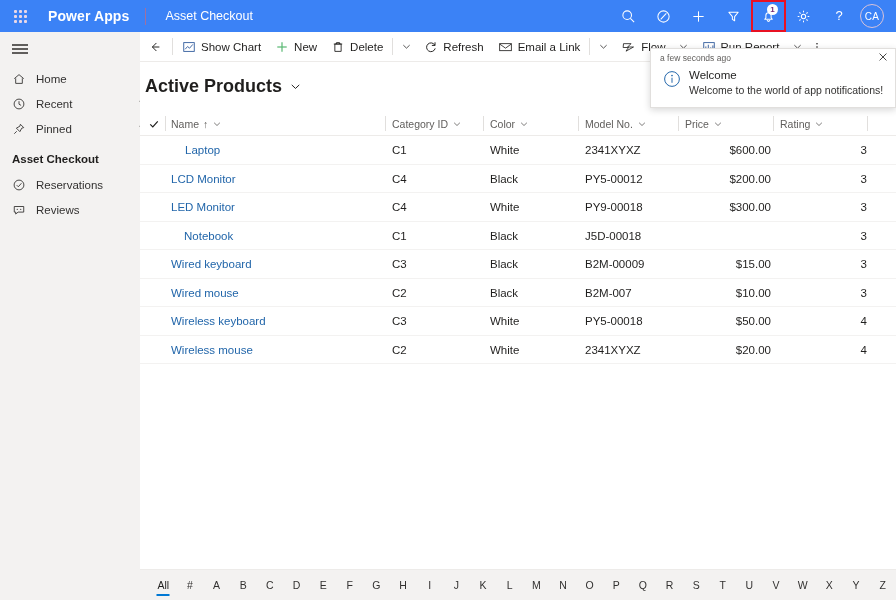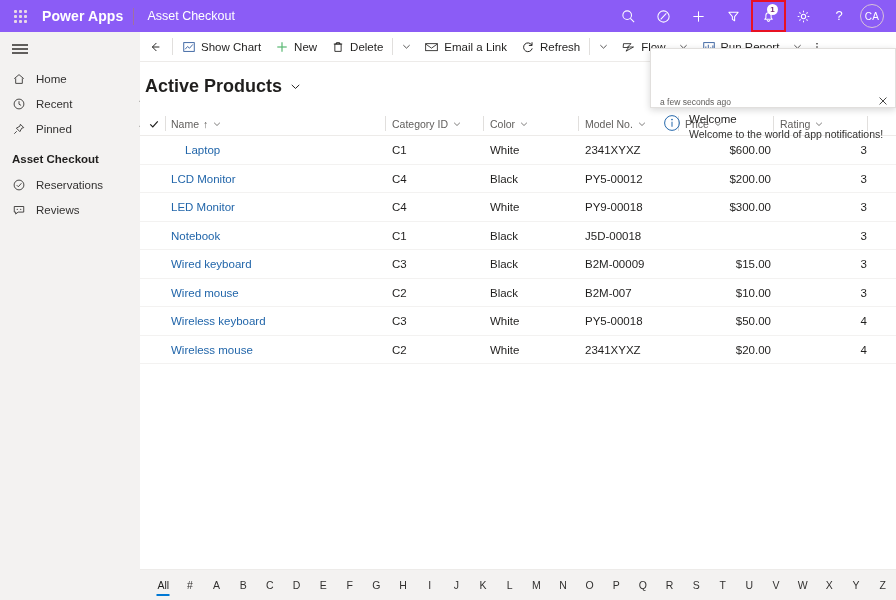--- a/index.html
+++ b/index.html
@@ -7,21 +7,21 @@
     width: 896px; height: 600px;
     font-family: "Liberation Sans", sans-serif;
     background: #ffffff;
     overflow: hidden;
   }
   #app { position: relative; width: 896px; height: 600px; }
 
   
   .topbar {
     position: absolute; top: 0; left: 0; width: 896px; height: 32px;
-    background: #8b5cf6; display: flex; align-items: center;
+    background: #3b82f6; display: flex; align-items: center; gap: 6px;
   }
   .waffle {
     width: 40px; height: 32px; display: flex; align-items: center; justify-content: center;
     cursor: pointer;
   }
   .waffle-grid {
     display: grid; grid-template-columns: repeat(3, 3px); grid-template-rows: repeat(3, 3px);
     gap: 2px;
   }
   .waffle-grid i { display: block; width: 3px; height: 3px; background: #e8d7e8; border-radius: 1px; }
@@ -105,21 +105,21 @@
   .cmd-caret { width: 22px; height: 30px; display: flex; align-items: center; justify-content: center; cursor: pointer; }
   .cmd-overflow { width: 18px; height: 30px; display: flex; align-items: center; justify-content: center; cursor: pointer; }
 
   
   .notif {
     position: absolute; top: 48px; left: 650px; width: 246px; height: 60px;
     background: #ffffff; border: 1px solid #e1dfdd;
     box-shadow: 0 2px 7px rgba(0,0,0,.16);
   }
   .notif-head {
-    height: 18px; display: flex; align-items: center; padding: 0 6px 0 9px; margin-top: 44px;
+    height: 18px; display: flex; align-items: center; padding: 0 6px 0 9px;
   }
   .notif-time { font-size: 8.5px; color: #605e5c; }
   .notif-close { margin-left: auto; cursor: pointer; color: #201f1e; }
   .notif-body { display: flex; padding: 2px 10px 0 12px; gap: 8px; }
   .notif-icon { flex: 0 0 auto; padding-top: 1px; }
   .notif-title { font-size: 11.5px; color: #201f1e; font-weight: normal; }
   .notif-text { font-size: 10.5px; color: #323130; padding-top: 3px; }
 
   
   .content {
@@ -343,33 +343,33 @@
       <span>Delete</span>
     </div>
     <div class="cmd-vsep"></div>
     <div class="cmd-caret">
       <svg width="11" height="11" viewBox="0 0 16 16">
         <path d="M3.4 6 L8 10.4 L12.6 6" fill="none" stroke="#201f1e" stroke-width="1.1"></path>
       </svg>
     </div>
 
     <div class="cmd-btn">
+      <svg width="14" height="14" viewBox="0 0 16 16">
+        <path d="M12.4 6 A5 5 0 1 0 12.8 9.6" fill="none" stroke="#201f1e" stroke-width="1.1"></path>
+        <path d="M12.6 2.6 V6.2 H9" fill="none" stroke="#201f1e" stroke-width="1.1"></path>
+      </svg>
+      <span>Refresh</span>
+    </div>
+
+    <div class="cmd-btn">
       <svg width="15" height="14" viewBox="0 0 18 16">
         <rect x="2" y="4" width="14" height="8.4" fill="none" stroke="#201f1e" stroke-width="1"></rect>
         <path d="M2 4.4 L9 9.4 L16 4.4" fill="none" stroke="#201f1e" stroke-width="1"></path>
       </svg>
       <span>Email a Link</span>
-    </div>
-
-    <div class="cmd-btn">
-      <svg width="14" height="14" viewBox="0 0 16 16">
-        <path d="M12.4 6 A5 5 0 1 0 12.8 9.6" fill="none" stroke="#201f1e" stroke-width="1.1"></path>
-        <path d="M12.6 2.6 V6.2 H9" fill="none" stroke="#201f1e" stroke-width="1.1"></path>
-      </svg>
-      <span>Refresh</span>
     </div>
     <div class="cmd-vsep"></div>
     <div class="cmd-caret">
       <svg width="11" height="11" viewBox="0 0 16 16">
         <path d="M3.4 6 L8 10.4 L12.6 6" fill="none" stroke="#201f1e" stroke-width="1.1"></path>
       </svg>
     </div>
 
     <div class="cmd-btn">
       <svg width="15" height="14" viewBox="0 0 18 16">
@@ -490,21 +490,21 @@
       </div>
       <div class="row">
         <div class="cell link" style="left:31px;">LED Monitor</div>
         <div class="cell" style="left:252px;">C4</div>
         <div class="cell" style="left:350px;">White</div>
         <div class="cell" style="left:445px;">PY9-00018</div>
         <div class="cell right" style="left:545px; width:86px;">$300.00</div>
         <div class="cell right" style="left:640px; width:87px;">3</div>
       </div>
       <div class="row">
-        <div class="cell link" style="left:31px;text-align:right;">Notebook</div>
+        <div class="cell link" style="left:44px;text-align:right;">Notebook</div>
         <div class="cell" style="left:252px;">C1</div>
         <div class="cell" style="left:350px;">Black</div>
         <div class="cell" style="left:445px;">J5D-00018</div>
         <div class="cell right" style="left:640px; width:87px;">3</div>
       </div>
       <div class="row">
         <div class="cell link" style="left:31px;">Wired keyboard</div>
         <div class="cell" style="left:252px;">C3</div>
         <div class="cell" style="left:350px;">Black</div>
         <div class="cell" style="left:445px;">B2M-00009</div>

